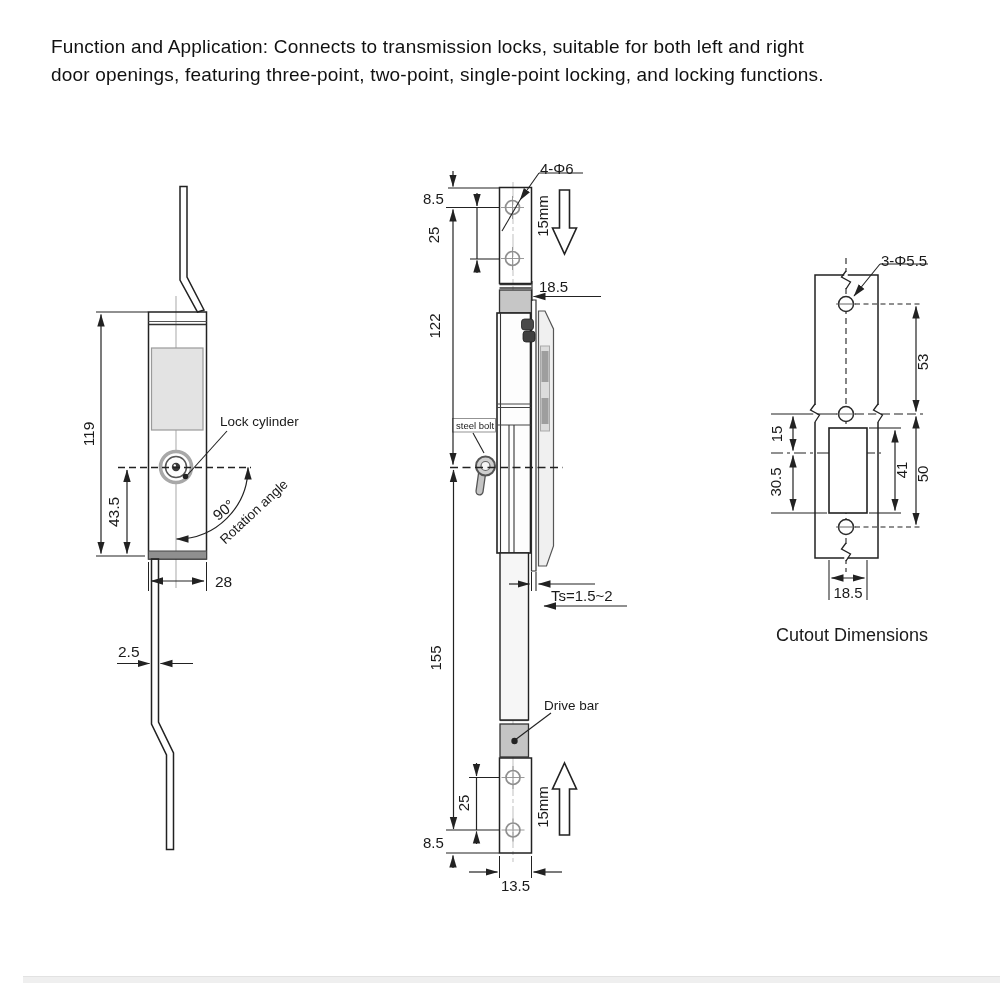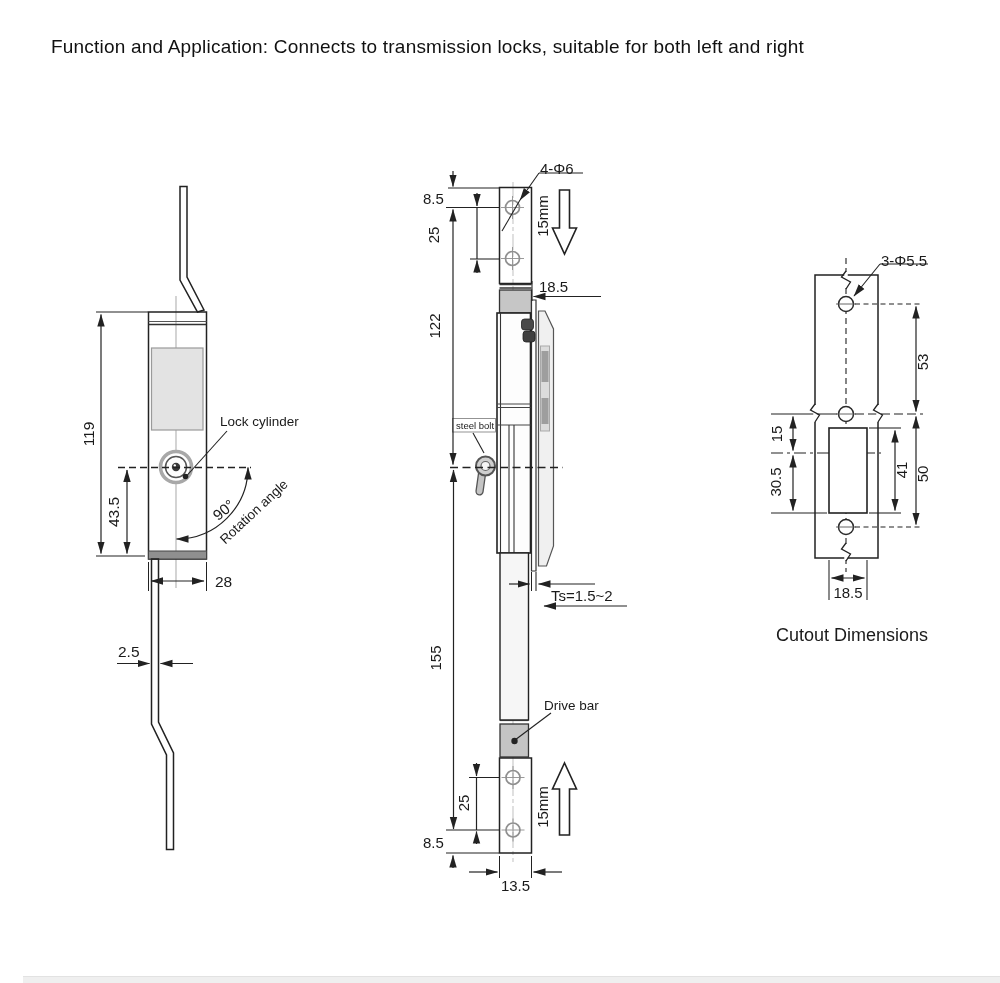--- a/index.html
+++ b/index.html
@@ -21,20 +21,21 @@
   .dimline{stroke:#222;stroke-width:1.2;fill:none;}
   .ext{stroke:#222;stroke-width:1.05;fill:none;}
 </style>
 </head>
 <body>
 
 <div class="page">
 
   <div class="header">
     <div>Function and Application: Connects to transmission locks, suitable for both left and right</div>
+    <div>door openings, featuring three-point, two-point, single-point locking, and locking functions.</div>
   </div>
 
   <svg width="1000" height="983" viewBox="0 0 1000 983">
     <defs>
       <marker id="arr" markerUnits="userSpaceOnUse" markerWidth="13" markerHeight="9" refX="12" refY="4.5" orient="auto-start-reverse">
         <path d="M0,0.8 L12.5,4.5 L0,8.2 Z" fill="#222"></path>
       </marker>
     </defs>
 
     <g>

